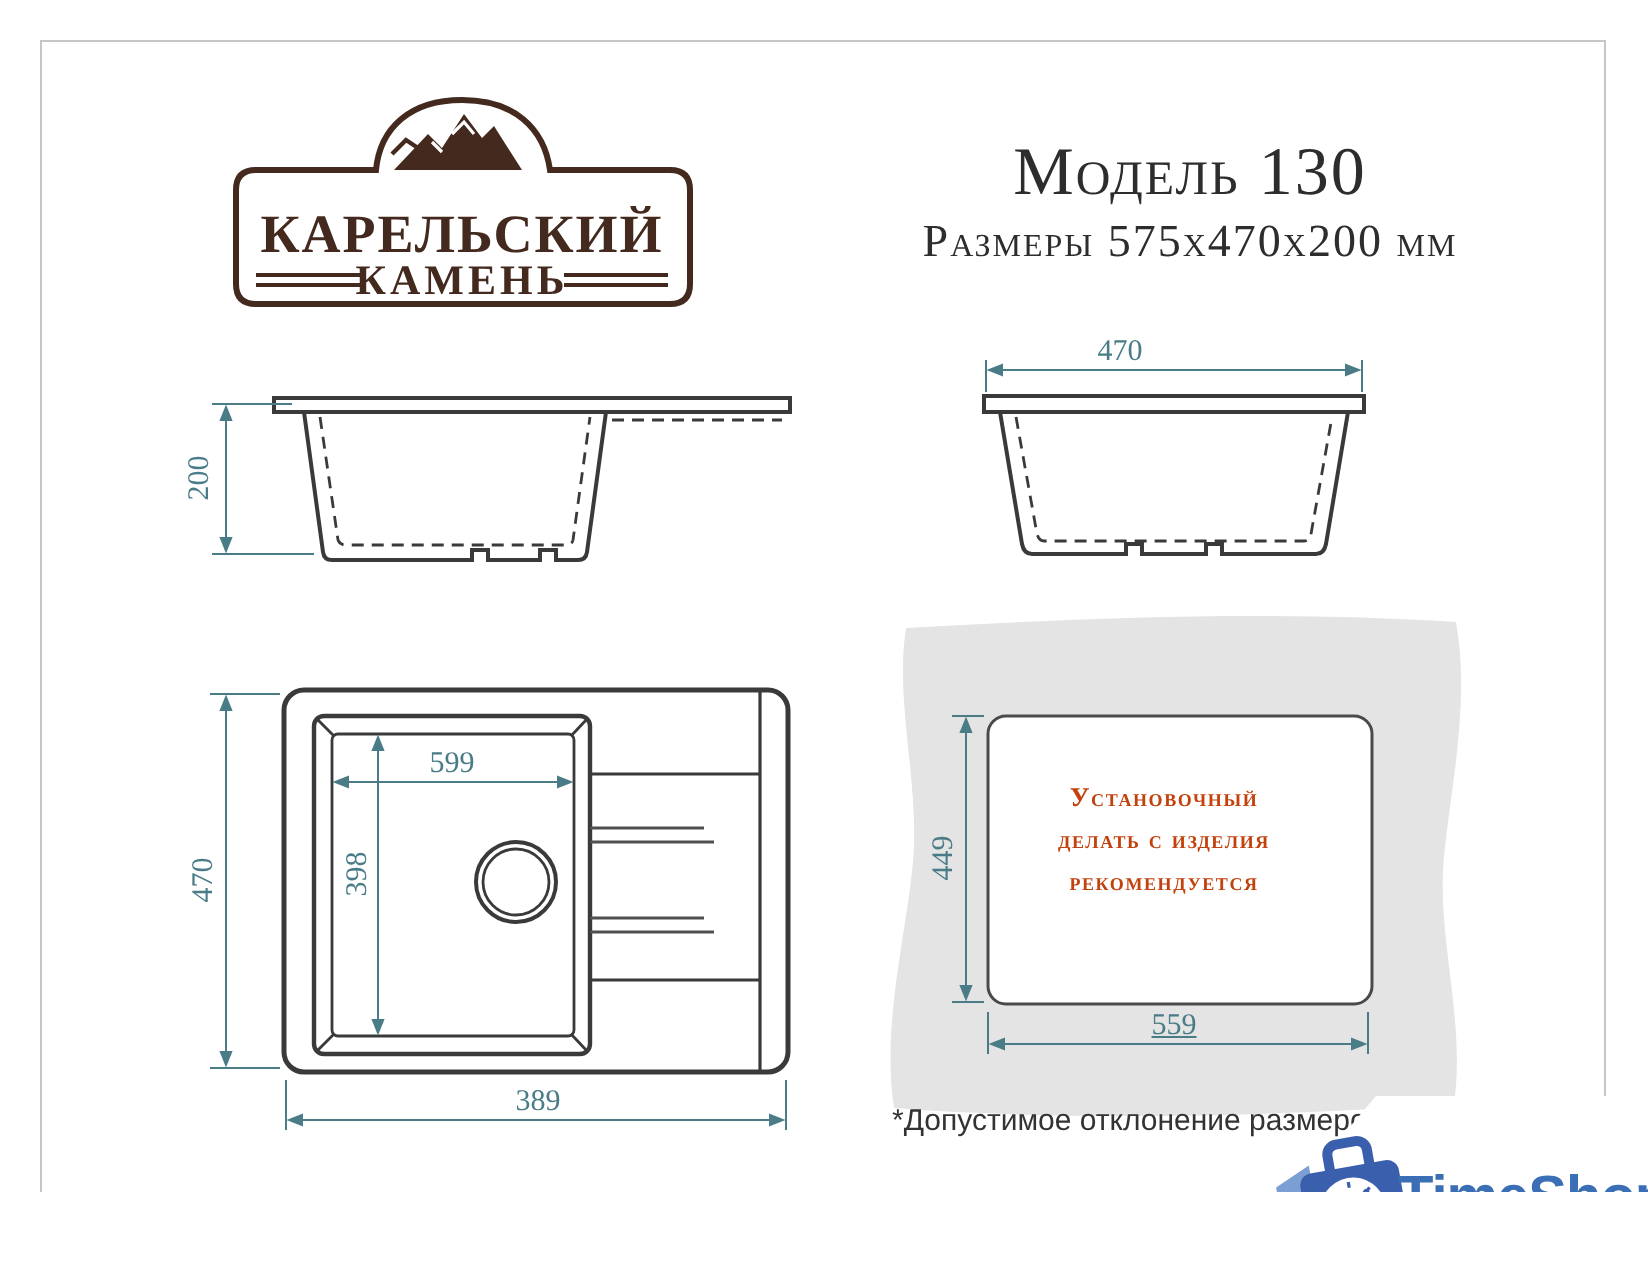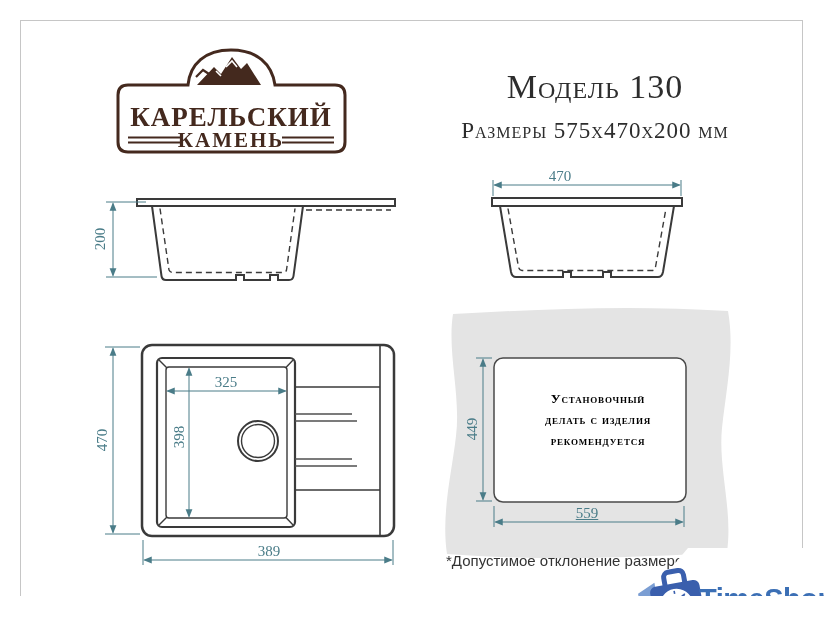--- a/index.html
+++ b/index.html
@@ -6,23 +6,23 @@
   .canvas{position:relative;width:824px;height:596px;background:#fff;overflow:hidden;
           font-family:"Liberation Serif", serif;}
   .frame{position:absolute;left:20px;top:20px;width:781px;height:599px;
          border:1px solid #c6c6c6;background:#fff;}
   .abs{position:absolute;}
   .dim-label{position:absolute;width:40px;height:16px;text-align:center;
              font-size:15px;color:#4a7c88;line-height:16px;}
   .rot{transform:rotate(-90deg);}
   .header-block{position:absolute;left:430px;top:68px;width:330px;text-align:center;color:#2d2d2d;}
   .header-model{font-size:34px;font-variant:small-caps;letter-spacing:1px;}
-  .header-dims{font-size:23px;font-variant:small-caps;letter-spacing:1px;margin-top:12px;}
-  .note-block{position:absolute;left:508px;top:388px;width:180px;text-align:center;
-              color:#000000;font-weight:bold;font-size:13.5px;letter-spacing:0.8px;
+  .header-dims{font-size:23px;font-variant:small-caps;letter-spacing:1px;margin-top:2px;}
+  .note-block{position:absolute;left:492px;top:388px;width:180px;text-align:center;
+              color:#c2410c;font-weight:bold;font-size:13.5px;letter-spacing:0.8px;
               line-height:21px;font-variant:small-caps;}
   .footnote{position:absolute;left:446px;top:552px;font-family:"Liberation Sans",sans-serif;
             font-size:15px;color:#333;}
   .watermark-text{position:absolute;left:699px;top:583px;font-family:"Liberation Sans",sans-serif;
                   font-size:29px;font-weight:bold;color:#3b6fb5;letter-spacing:-0.5px;}
   svg text.brand1{font-family:"Liberation Serif",serif;font-weight:bold;font-size:27px;
                   fill:#44291e;letter-spacing:1px;}
   svg text.brand2{font-family:"Liberation Serif",serif;font-weight:bold;font-size:21px;
                   fill:#44291e;letter-spacing:2px;}
 </style>
@@ -134,21 +134,21 @@
         <line x1="494" y1="506" x2="494" y2="527"></line>
         <line x1="684" y1="506" x2="684" y2="527"></line>
         <line x1="495.5" y1="522" x2="682.5" y2="522" marker-start="url(#arr)" marker-end="url(#arr)"></line>
       </g>
     </g>
   </svg>
 
   <div class="dim-label rot" style="left:80px;top:231px;">200</div>
   <div class="dim-label" style="left:540px;top:168px;">470</div>
   <div class="dim-label rot" style="left:82px;top:432px;">470</div>
-  <div class="dim-label" style="left:206px;top:374px;">325</div>
+  <div class="dim-label" style="left:206px;top:374px;">599</div>
   <div class="dim-label rot" style="left:159px;top:429px;">398</div>
   <div class="dim-label" style="left:249px;top:543px;">389</div>
   <div class="dim-label rot" style="left:452px;top:421px;">449</div>
   <div class="dim-label" style="left:567px;top:505px;text-decoration:underline;">559</div>
 
   <div class="note-block">
     <div>Установочный</div>
     <div>делать с изделия</div>
     <div>рекомендуется</div>
   </div>

